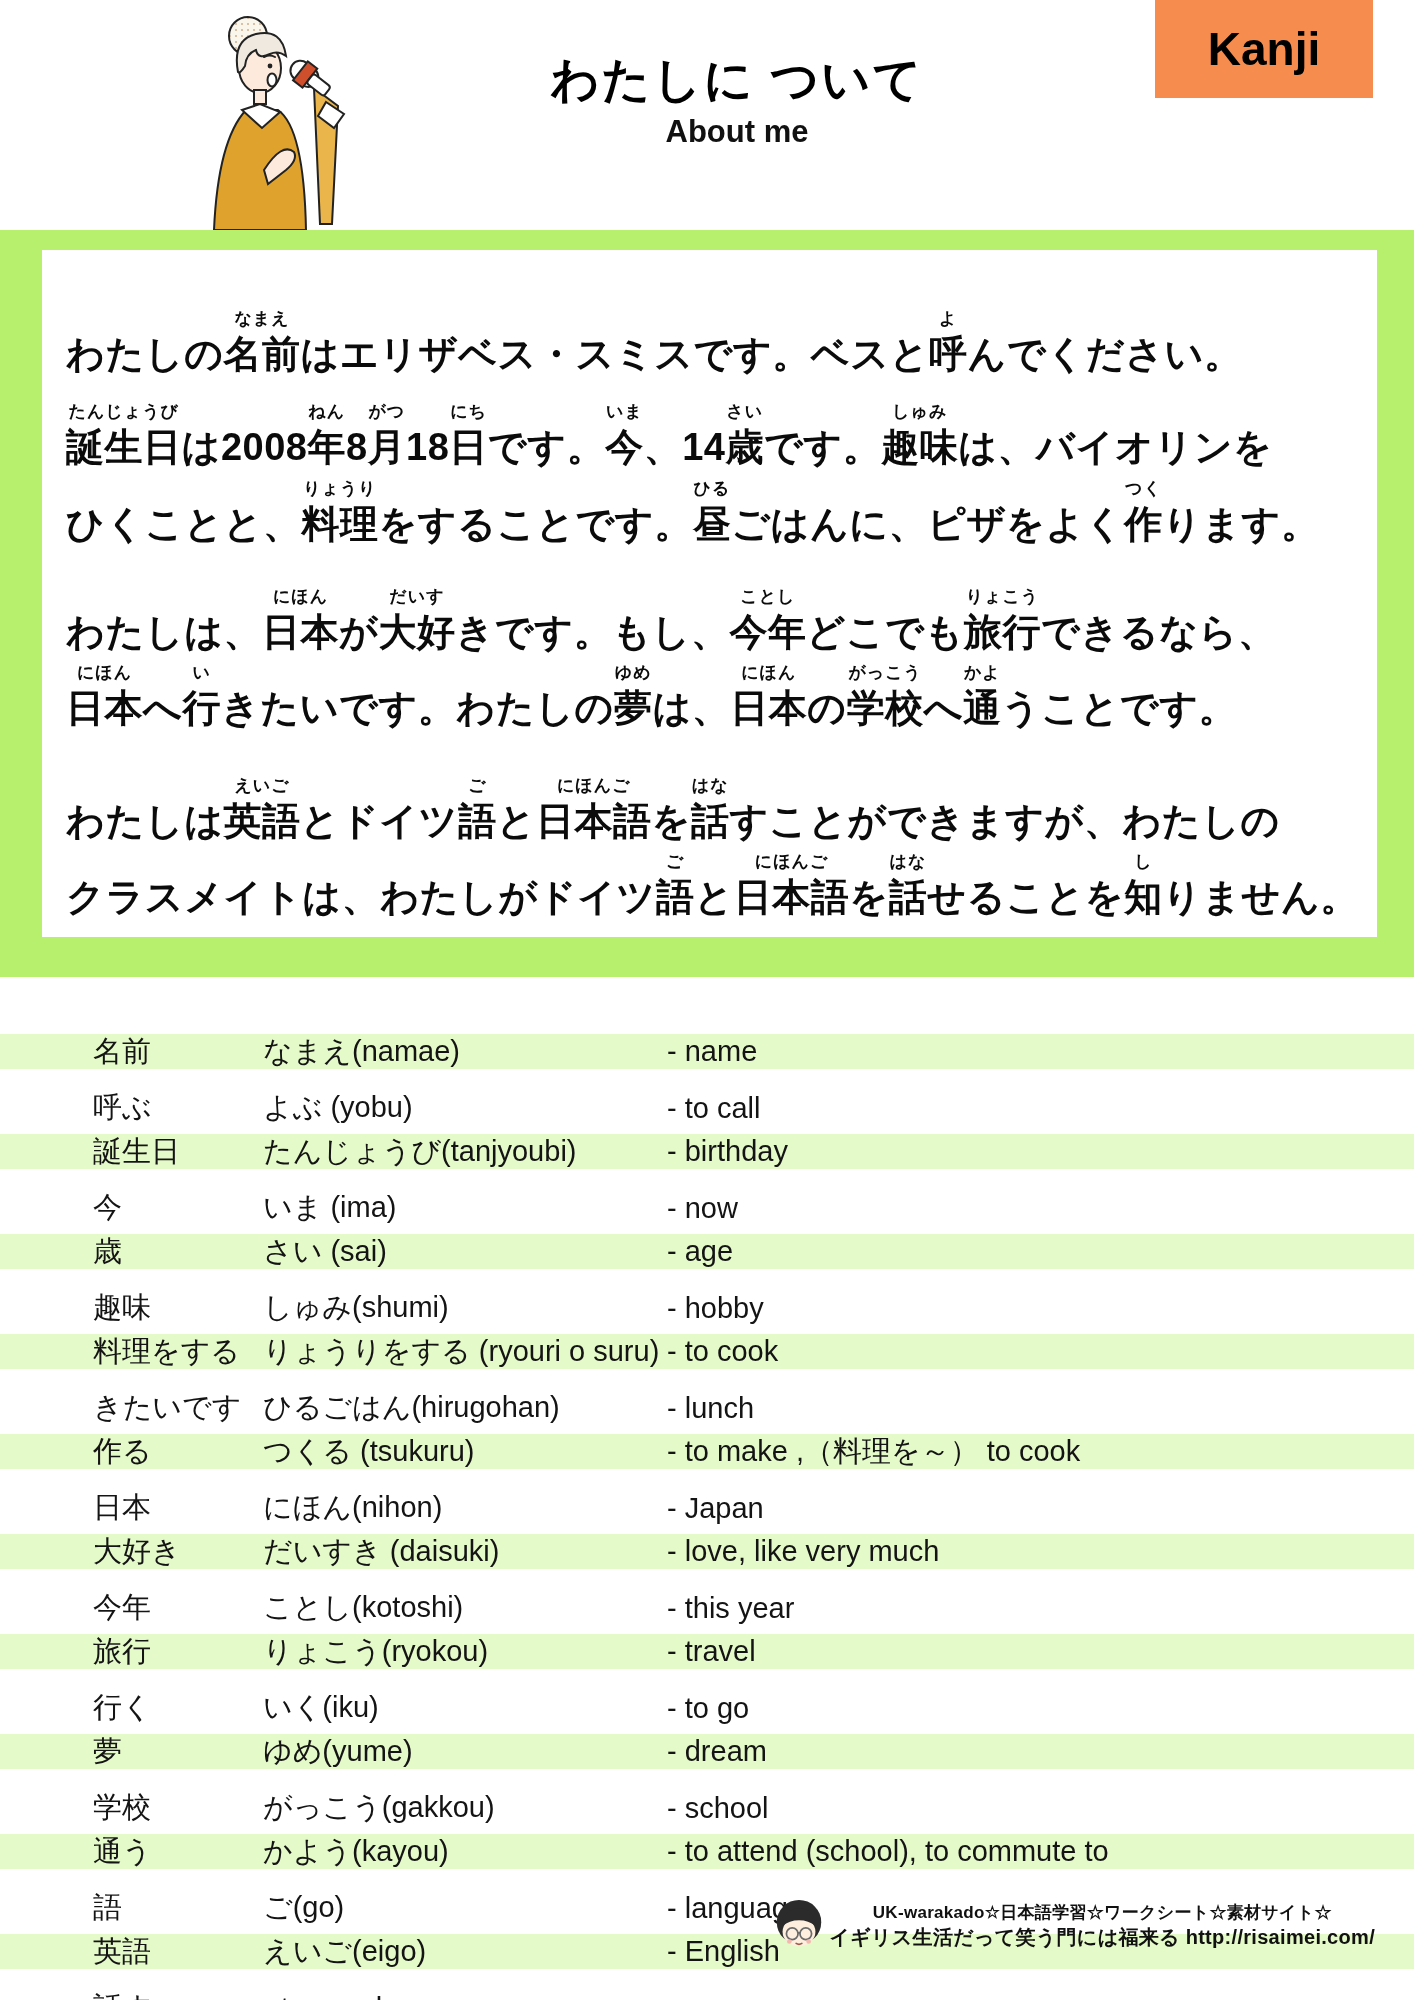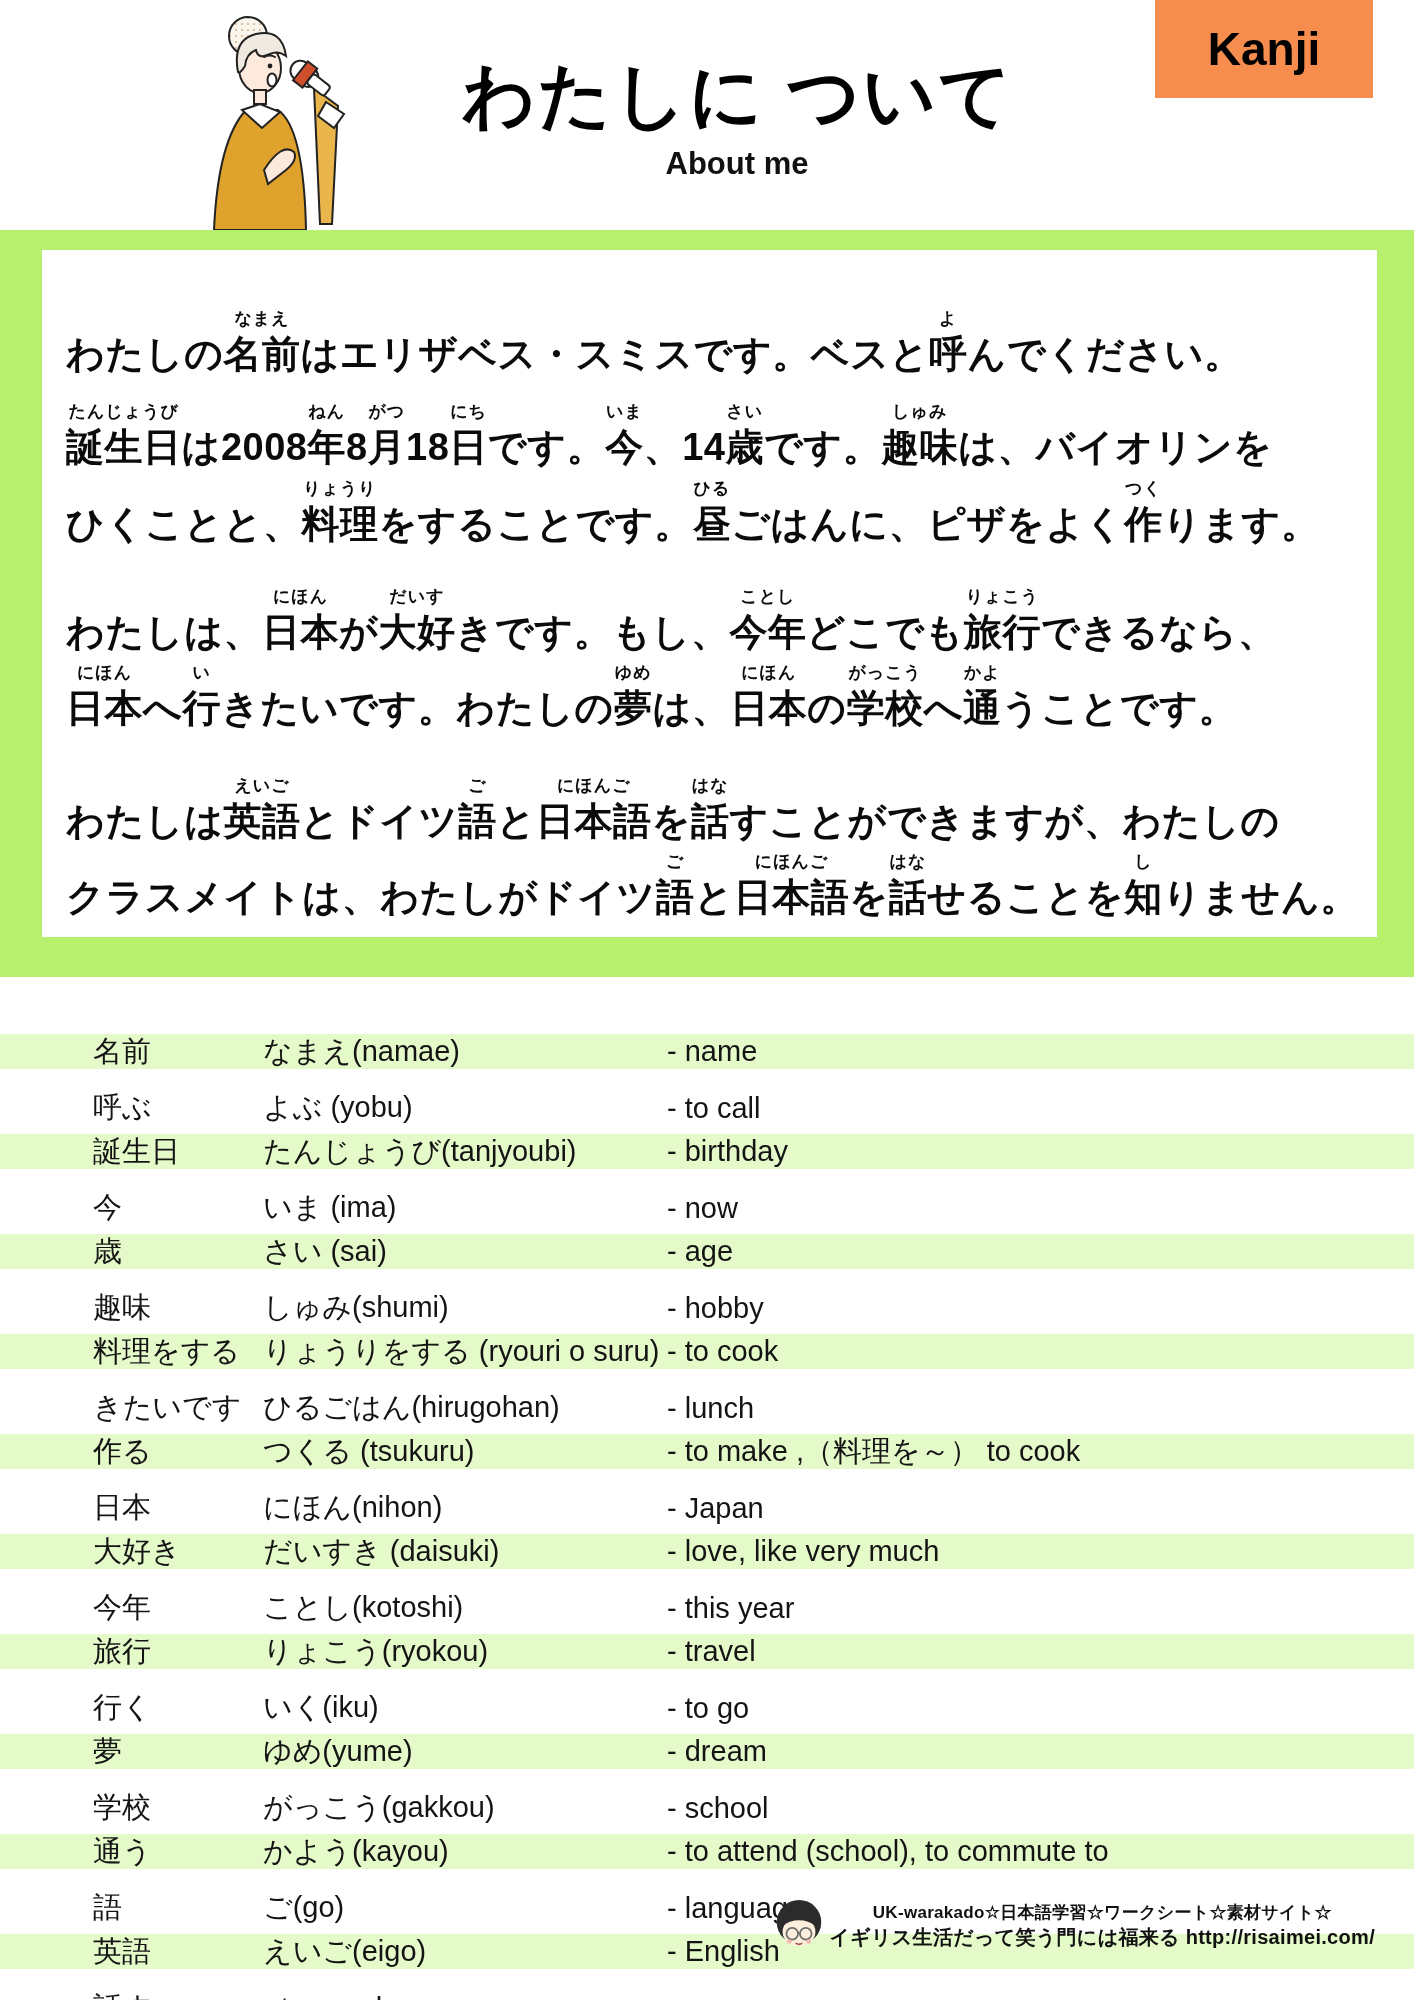--- a/index.html
+++ b/index.html
@@ -4,21 +4,21 @@
 <style>
   * { margin:0; padding:0; box-sizing:border-box; }
   html,body { background:#ffffff; }
   body { font-family:"Liberation Sans", sans-serif; }
   .page { position:relative; width:1414px; height:2000px; background:#ffffff; overflow:hidden; }
 
   
   .header { position:absolute; left:0; top:0; width:1414px; height:230px; background:#ffffff; }
   .illustration { position:absolute; left:198px; top:10px; width:150px; height:220px; }
   .title-block { position:absolute; left:462px; top:48px; width:550px; text-align:center; }
-  .page-title { font-size:72px; font-weight:700; color:#000; letter-spacing:2px; white-space:nowrap; }
+  .page-title { font-size:48px; font-weight:700; color:#000; letter-spacing:2px; white-space:nowrap; }
   .page-subtitle { margin-top:2px; font-size:31px; font-weight:700; color:#111; }
   .kanji-badge { position:absolute; left:1155px; top:0; width:218px; height:98px;
                  background:#f68d4e; display:flex; align-items:center; justify-content:center; }
   .kanji-badge span { font-size:46px; font-weight:700; color:#000; }
 
   
   .green-frame { position:absolute; left:0; top:230px; width:1414px; height:747px; background:#b7f06d; }
   .white-box { position:absolute; left:42px; top:20px; width:1335px; height:687px; background:#ffffff; }
   .passage { position:absolute; left:24px; top:0; right:10px; }
   .jline { position:relative; height:45px; line-height:45px; font-size:38px; font-weight:600;

